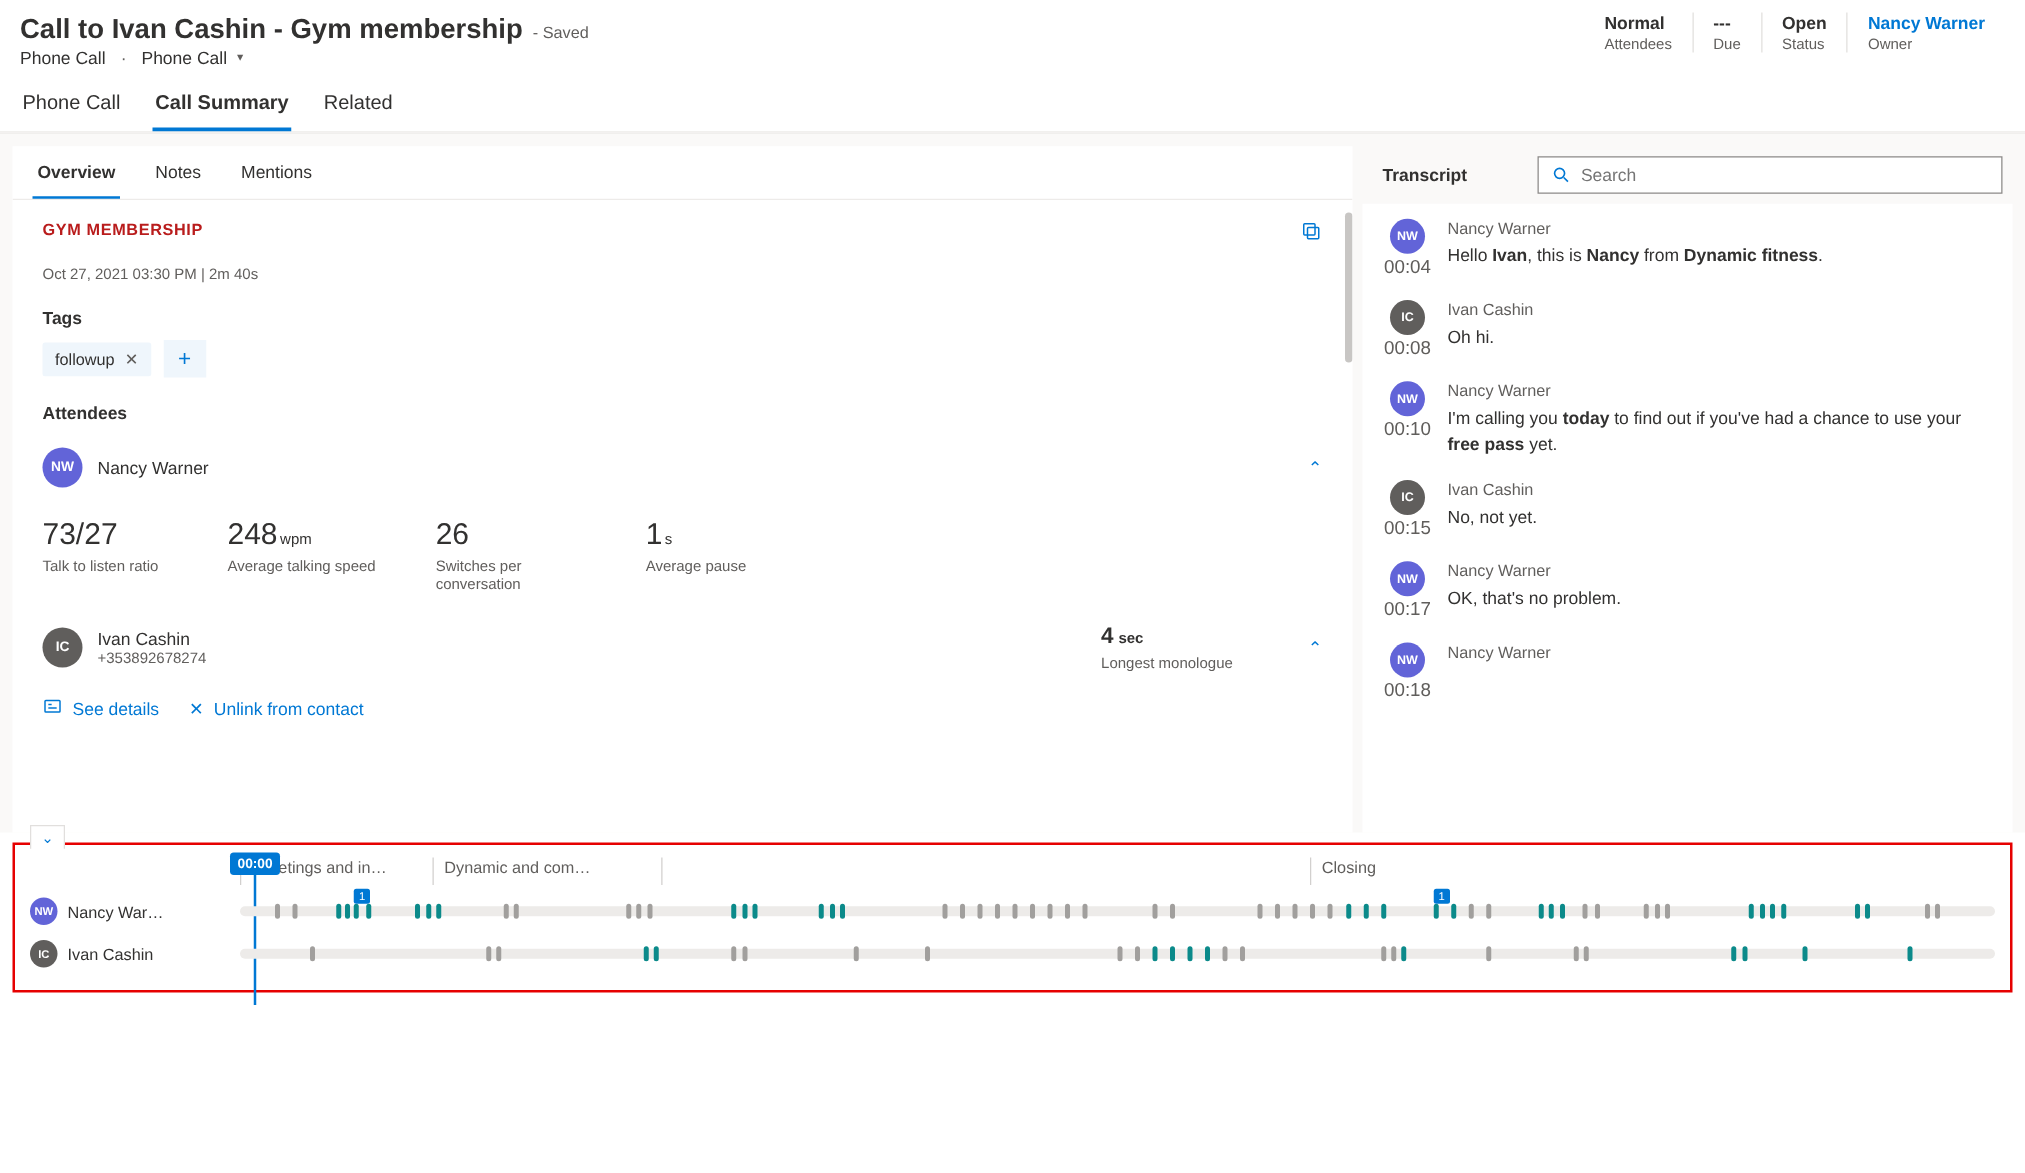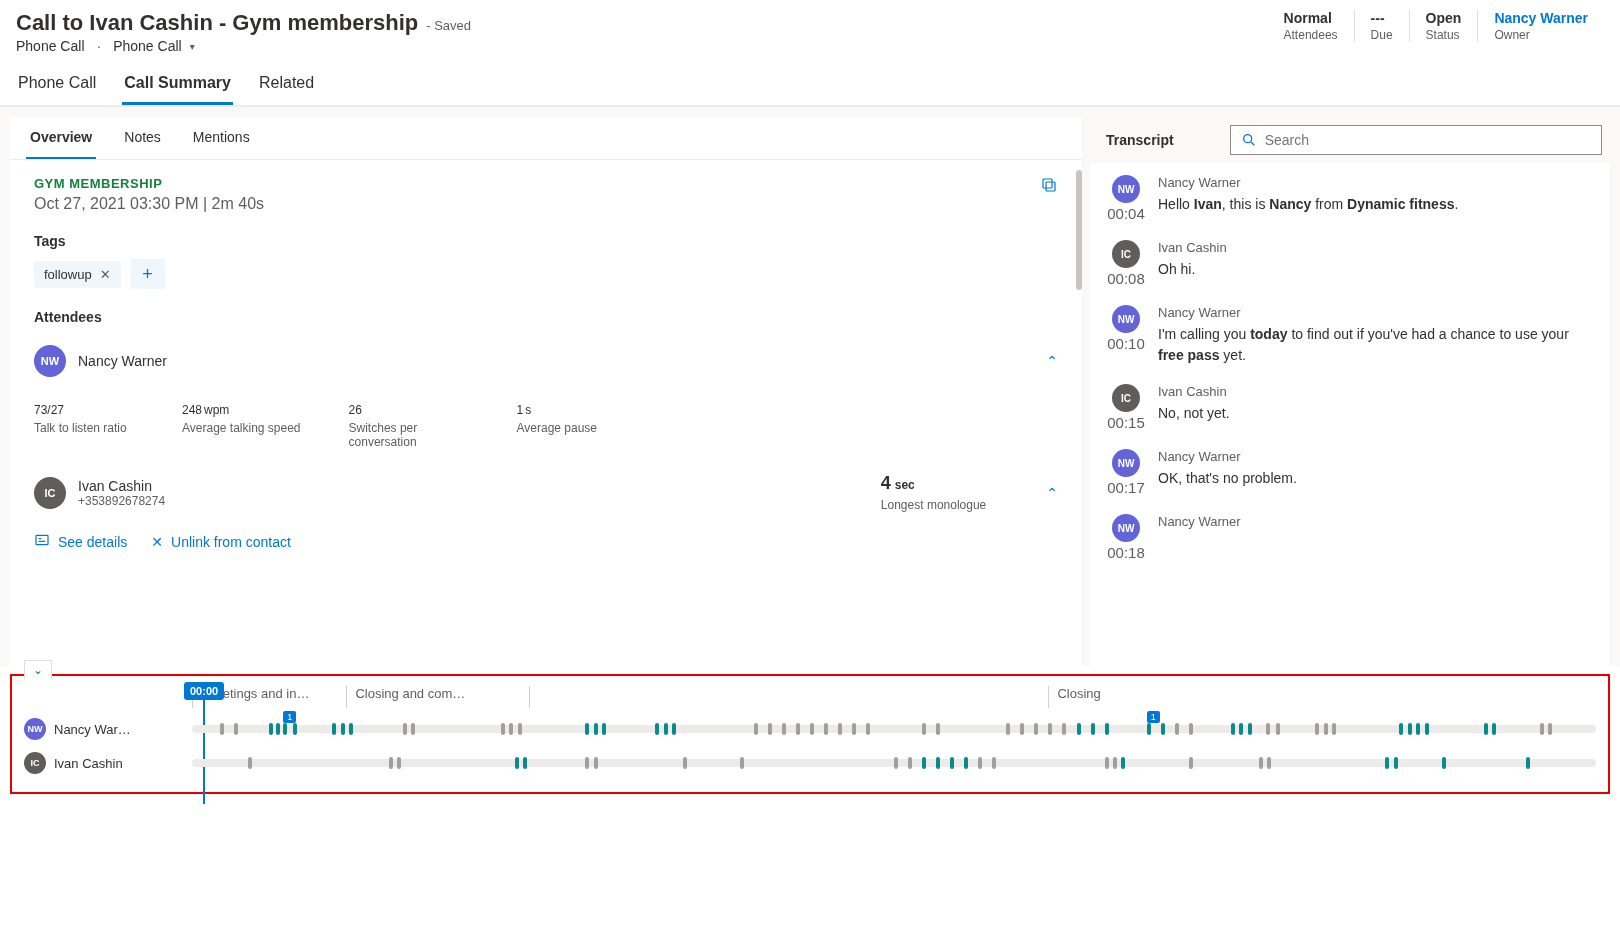--- a/index.html
+++ b/index.html
@@ -27,43 +27,43 @@
 
 .body { display: flex; height: 560px; background: #faf9f8; border-top: 1px solid #edebe9; }
 .left-pane { flex: 1; background: #fff; margin: 10px 0 0 10px; display: flex; flex-direction: column; overflow: hidden; }
 .inner-tabs { display: flex; gap: 24px; padding: 0 16px; border-bottom: 1px solid #edebe9; }
 .inner-tab { padding: 12px 4px; font-size: 14px; font-weight: 700; color: #323130; cursor: pointer; border-bottom: 2px solid transparent; }
 .inner-tab.active { border-bottom-color: #0078d4; }
 .inner-tab.light { font-weight: 400; }
 
 .overview { padding: 16px 24px; overflow-y: auto; position: relative; flex: 1; }
 .ov-head { display: flex; justify-content: space-between; align-items: flex-start; }
-.ov-title { font-size: 13px; font-weight: 600; letter-spacing: 0.5px; color: #15803d; }
-.ov-meta { font-size: 16px; color: #605e5c; margin-top: 4px; }
+.ov-title { font-size: 13px; font-weight: 600; letter-spacing: 0.5px; color: #b91c1c; }
+.ov-meta { font-size: 12px; color: #605e5c; margin-top: 21px; }
 .copy-icon { color: #0078d4; cursor: pointer; }
 
 .section-h { font-size: 14px; font-weight: 600; margin-top: 20px; margin-bottom: 10px; }
 .tags-row { display: flex; gap: 10px; align-items: center; }
 .tag { background: #eff6fc; color: #323130; padding: 6px 10px; border-radius: 2px; display: flex; align-items: center; gap: 8px; font-size: 13px; }
 .tag .x { color: #605e5c; cursor: pointer; }
 .add-tag { width: 34px; height: 30px; background: #eff6fc; color: #0078d4; display: flex; align-items: center; justify-content: center; cursor: pointer; font-size: 18px; }
 
 .attendee { margin-top: 12px; }
 .att-row { display: flex; align-items: center; justify-content: space-between; padding: 8px 0; }
 .att-left { display: flex; align-items: center; gap: 12px; }
 .avatar { width: 32px; height: 32px; border-radius: 50%; display: flex; align-items: center; justify-content: center; color: #fff; font-size: 11px; font-weight: 600; }
 .av-nw { background: #6264d8; }
 .av-ic { background: #605e5c; }
 .att-name { font-size: 14px; }
 .att-sub { font-size: 12px; color: #605e5c; }
 .chev-up { color: #0078d4; cursor: pointer; font-size: 14px; }
 
 .stats { display: flex; gap: 48px; margin-top: 16px; flex-wrap: wrap; }
 .stat { min-width: 100px; }
-.stat-v { font-size: 12px; font-weight: 400; }
+.stat-v { font-size: 24px; font-weight: 400; }
 .stat-u { font-size: 12px; font-weight: 400; margin-left: 2px; }
 .stat-l { font-size: 12px; color: #605e5c; margin-top: 4px; max-width: 120px; }
 
 .att2-row { display: flex; align-items: center; justify-content: space-between; margin-top: 24px; }
 .mono { text-align: left; }
 .mono-v { font-size: 18px; font-weight: 600; }
 .mono-u { font-size: 12px; font-weight: 600; }
 
 .actions { display: flex; gap: 24px; margin-top: 20px; }
 .action { display: flex; align-items: center; gap: 8px; color: #0078d4; cursor: pointer; font-size: 14px; }
@@ -320,21 +320,21 @@
 
 <div class="timeline-wrap">
   <div class="collapse-tab">⌄</div>
   <div class="tl-container">
     <div class="playhead">
       <div class="play-bubble">00:00</div>
       <div class="play-line"></div>
     </div>
     <div class="tl-segments" id="tl-segs">
         <div class="seg" style="width: 11%;">Greetings and in…</div>
-        <div class="seg" style="width: 13%;">Closing and com…</div>
+        <div class="seg" style="width: 13%;">Dynamic and com…</div>
         <div class="seg" style="width: 37%;"></div>
         <div class="seg" style="width: 39%;">Closing</div>
       </div>
     <div id="tl-rows">
         <div class="tl-row">
           <div class="tl-label">
             <div class="tl-av av-nw">NW</div>
             <span>Nancy War…</span>
           </div>
           <div class="track">

